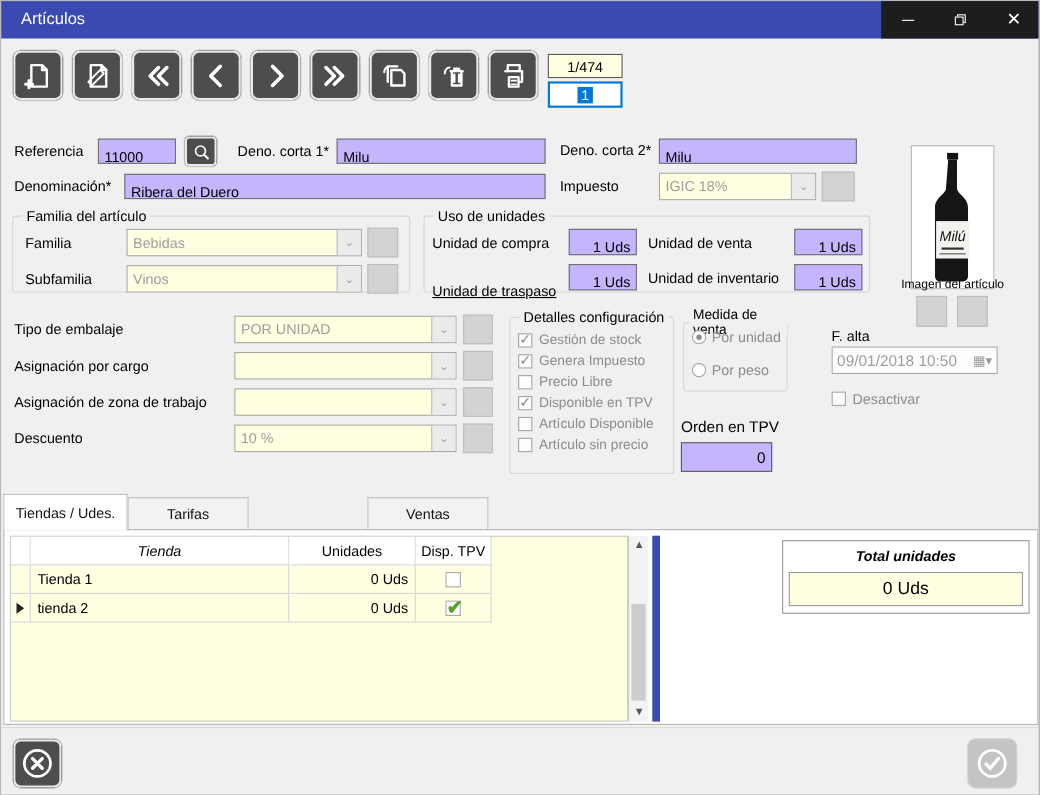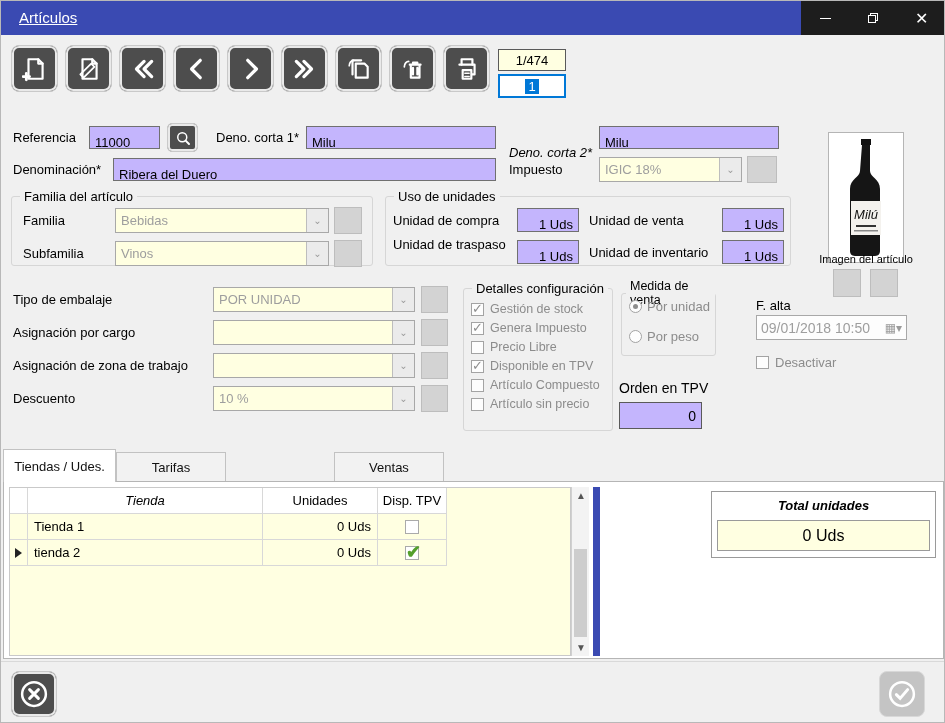--- a/index.html
+++ b/index.html
@@ -1,21 +1,21 @@
 <!DOCTYPE html>
 <html><head>
 <meta charset="utf-8">
 <style>
   html,body{margin:0;padding:0;background:#888;}
   *{box-sizing:border-box;font-family:"Liberation Sans",sans-serif;}
   #win{position:relative;width:945px;height:723px;background:#f0f0f0;border:1px solid #b8b8b8;overflow:hidden;}
 
   
   .titlebar{position:absolute;left:0;top:0;width:945px;height:34px;background:#3a4ab2;}
-  .title-text{position:absolute;left:18px;top:8px;color:#fff;font-size:15px;text-decoration:underline;}
+  .title-text{position:absolute;left:18px;top:8px;color:#fff;font-size:15px;}
   .winctrl{position:absolute;left:800px;top:0;width:145px;height:34px;background:#1d1d1d;display:flex;}
   .winbtn{flex:1;display:flex;align-items:center;justify-content:center;color:#fff;font-size:13px;cursor:pointer;}
   .min-glyph{display:inline-block;width:11px;border-bottom:1px solid #fff;}
   .restore-glyph{position:relative;width:10px;height:10px;}
   .restore-glyph .r1{position:absolute;left:2px;top:0;width:8px;height:8px;border:1px solid #fff;}
   .restore-glyph .r2{position:absolute;left:0;top:2px;width:8px;height:8px;border:1px solid #fff;background:#1d1d1d;}
 
   
   .tbtn{position:absolute;width:47px;height:47px;background:#4d4d4d;border:1px solid #c9c9c9;border-radius:8px;box-shadow:0 0 0 2px #e9e9e9 inset;display:flex;align-items:center;justify-content:center;cursor:pointer;}
   .tbtn svg{stroke:#fff;fill:none;stroke-width:2;stroke-linecap:round;stroke-linejoin:round;}
@@ -160,21 +160,21 @@
   <span class="lbl" style="left:12px;top:129px;">Referencia</span>
   <div class="inp" style="left:88px;top:125px;width:71px;height:23px;">11000</div>
   <div class="tbtn" style="left:166px;top:122px;width:31px;height:29px;border-radius:5px;">
     <svg width="18" height="18" viewBox="0 0 24 24">
         <circle cx="11" cy="11" r="6"></circle>
         <path d="M15.5 15.5 20 20" stroke-width="2.6"></path>
       </svg>
   </div>
   <span class="lbl" style="left:215px;top:129px;">Deno. corta 1*</span>
   <div class="inp" style="left:305px;top:125px;width:190px;height:23px;">Milu</div>
-  <span class="lbl" style="left:508px;top:144px;font-style:italic;">Deno. corta 2*</span>
+  <span class="lbl" style="left:508px;top:128px;">Deno. corta 2*</span>
   <div class="inp" style="left:598px;top:125px;width:180px;height:23px;">Milu</div>
 
   <span class="lbl" style="left:12px;top:161px;">Denominación*</span>
   <div class="inp" style="left:112px;top:157px;width:383px;height:23px;">Ribera del Duero</div>
   <span class="lbl" style="left:508px;top:161px;">Impuesto</span>
   <div class="dd" style="left:598px;top:156px;width:143px;height:25px;">
     <span class="dd-text">IGIC 18%</span>
     <span class="dd-arrow">⌄</span>
   </div>
   <div class="graybtn" style="left:746px;top:155px;width:30px;height:27px;"></div>
@@ -209,21 +209,21 @@
   </div>
   <div class="graybtn" style="left:333px;top:239px;width:28px;height:27px;"></div>
 
   <fieldset class="grp" style="left:384px;top:188px;width:406px;height:77px;">
     <legend>Uso de unidades</legend>
   </fieldset>
   <span class="lbl" style="left:392px;top:212px;">Unidad de compra</span>
   <div class="inp num" style="left:516px;top:207px;width:62px;height:24px;">1 Uds</div>
   <span class="lbl" style="left:588px;top:212px;">Unidad de venta</span>
   <div class="inp num" style="left:721px;top:207px;width:62px;height:24px;">1 Uds</div>
-  <span class="lbl" style="left:392px;top:236px;">Unidad de traspaso</span>
+  <span class="lbl" style="left:392px;top:256px;text-decoration:underline;">Unidad de traspaso</span>
   <div class="inp num" style="left:516px;top:239px;width:62px;height:24px;">1 Uds</div>
   <span class="lbl" style="left:588px;top:244px;">Unidad de inventario</span>
   <div class="inp num" style="left:721px;top:239px;width:62px;height:24px;">1 Uds</div>
 
   <span class="lbl" style="left:12px;top:291px;">Tipo de embalaje</span>
   <div class="dd" style="left:212px;top:286px;width:202px;height:25px;">
     <span class="dd-text">POR UNIDAD</span>
     <span class="dd-arrow">⌄</span>
   </div>
   <div class="graybtn" style="left:420px;top:285px;width:27px;height:27px;"></div>
@@ -254,21 +254,21 @@
   </fieldset>
   <span class="cb checked" style="left:470px;top:302px;"></span>
   <span class="lbl dis" style="left:489px;top:301px;font-size:12.5px;">Gestión de stock</span>
   <span class="cb checked" style="left:470px;top:321px;"></span>
   <span class="lbl dis" style="left:489px;top:320px;font-size:12.5px;">Genera Impuesto</span>
   <span class="cb" style="left:470px;top:340px;"></span>
   <span class="lbl dis" style="left:489px;top:339px;font-size:12.5px;">Precio Libre</span>
   <span class="cb checked" style="left:470px;top:359px;"></span>
   <span class="lbl dis" style="left:489px;top:358px;font-size:12.5px;">Disponible en TPV</span>
   <span class="cb" style="left:470px;top:378px;"></span>
-  <span class="lbl dis" style="left:489px;top:377px;font-size:12.5px;">Artículo Compuesto</span>
+  <span class="lbl dis" style="left:489px;top:377px;font-size:12.5px;">Artículo Disponible</span>
   <span class="cb" style="left:470px;top:397px;"></span>
   <span class="lbl dis" style="left:489px;top:396px;font-size:12.5px;">Artículo sin precio</span>
 
   <fieldset class="grp" style="left:620px;top:278px;width:95px;height:77px;">
     <legend style="font-size:12.5px;margin-left:4px;">Medida de venta</legend>
   </fieldset>
   <span class="rd selected" style="left:628px;top:299px;"></span>
   <span class="lbl dis" style="left:646px;top:298px;">Por unidad</span>
   <span class="rd" style="left:628px;top:329px;"></span>
   <span class="lbl dis" style="left:646px;top:328px;">Por peso</span>

